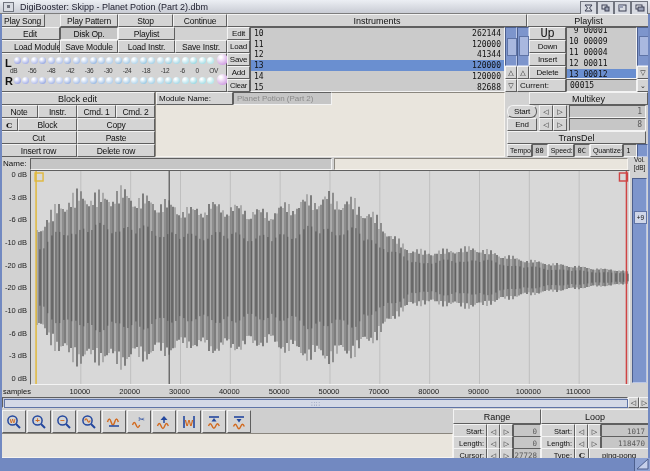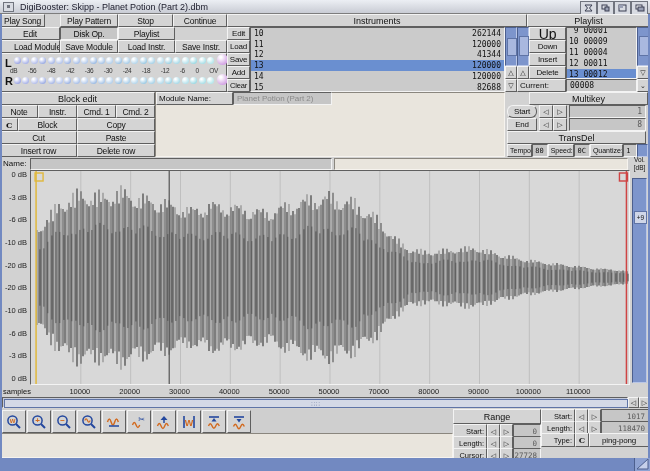--- a/index.html
+++ b/index.html
@@ -211,26 +211,26 @@
   <div class="abs track" style="left:505px;top:27px;width:12px;height:39px;">
     <div class="handle" style="position:absolute;left:1px;top:10px;width:8px;height:16px;"></div>
   </div>
   <div class="abs up arrbtn" style="left:505px;top:66px;width:12px;height:13px;">△</div>
   <div class="abs up arrbtn" style="left:505px;top:79px;width:12px;height:13px;">▽</div>
 
   <div class="abs track" style="left:517px;top:27px;width:12px;height:39px;">
     <div class="handle" style="position:absolute;left:1px;top:8px;width:8px;height:18px;"></div>
   </div>
   <div class="abs up arrbtn" style="left:517px;top:66px;width:12px;height:13px;">△</div>
-  <div class="abs up btn" style="left:529px;top:27px;width:37px;height:13px;font-size:14px;">Up</div>
+  <div class="abs up btn" style="left:529px;top:27px;width:37px;height:13px;font-size:12px;font-family:Liberation Mono, monospace;">Up</div>
   <div class="abs up btn" style="left:529px;top:40px;width:37px;height:13px;font-size:8px;">Down</div>
   <div class="abs up btn" style="left:529px;top:53px;width:37px;height:13px;font-size:8px;">Insert</div>
   <div class="abs up btn" style="left:529px;top:66px;width:37px;height:13px;font-size:8px;">Delete</div>
   <div class="abs up lab" style="left:517px;top:79px;width:49px;height:13px;">Current:</div>
-  <div class="abs down field" style="left:566px;top:79px;width:71px;height:13px;padding-left:3px;">00008</div>
+  <div class="abs down field" style="left:566px;top:79px;width:71px;height:13px;padding-left:3px;">00015</div>
   <div class="abs down" style="left:566px;top:27px;width:71px;height:52px;overflow:hidden;background:#cbcbcb;">
       <div class="plist-row" style="margin-top: -3px;"> 9 00001</div>
       <div class="plist-row">10 00009</div>
       <div class="plist-row">11 00004</div>
       <div class="plist-row">12 00011</div>
       <div class="plist-row sel">13 00012</div>
     </div>
   <div class="abs track" style="left:637px;top:27px;width:12px;height:39px;">
     <div class="handle" style="position:absolute;left:1px;top:8px;width:8px;height:18px;"></div>
   </div>
@@ -878,20 +878,21 @@
     </div>
     <div class="prow">
       <div class="up lab" style="width:28px;font-size:7.5px;justify-content:flex-end;padding-right:2px;">Cursor:</div>
       <div class="up arrbtn" style="width:11px;">◁</div>
       <div class="up arrbtn" style="width:11px;">▷</div>
       <div class="down field r" style="flex:1;font-size:7.5px;">27728</div>
     </div>
   </div>
 
   <div class="abs" style="left:541px;top:409px;width:108px;height:49px;background:#d2d2d2;">
+    <div class="up hdr" style="height:13px;">Loop</div>
     <div class="prow">
       <div class="up lab" style="width:28px;font-size:7.5px;justify-content:flex-end;padding-right:2px;">Start:</div>
       <div class="up arrbtn" style="width:11px;">◁</div>
       <div class="up arrbtn" style="width:11px;">▷</div>
       <div class="down field r" style="flex:1;font-size:7.5px;">1017</div>
     </div>
     <div class="prow">
       <div class="up lab" style="width:28px;font-size:7.5px;justify-content:flex-end;padding-right:2px;">Length:</div>
       <div class="up arrbtn" style="width:11px;">◁</div>
       <div class="up arrbtn" style="width:11px;">▷</div>

